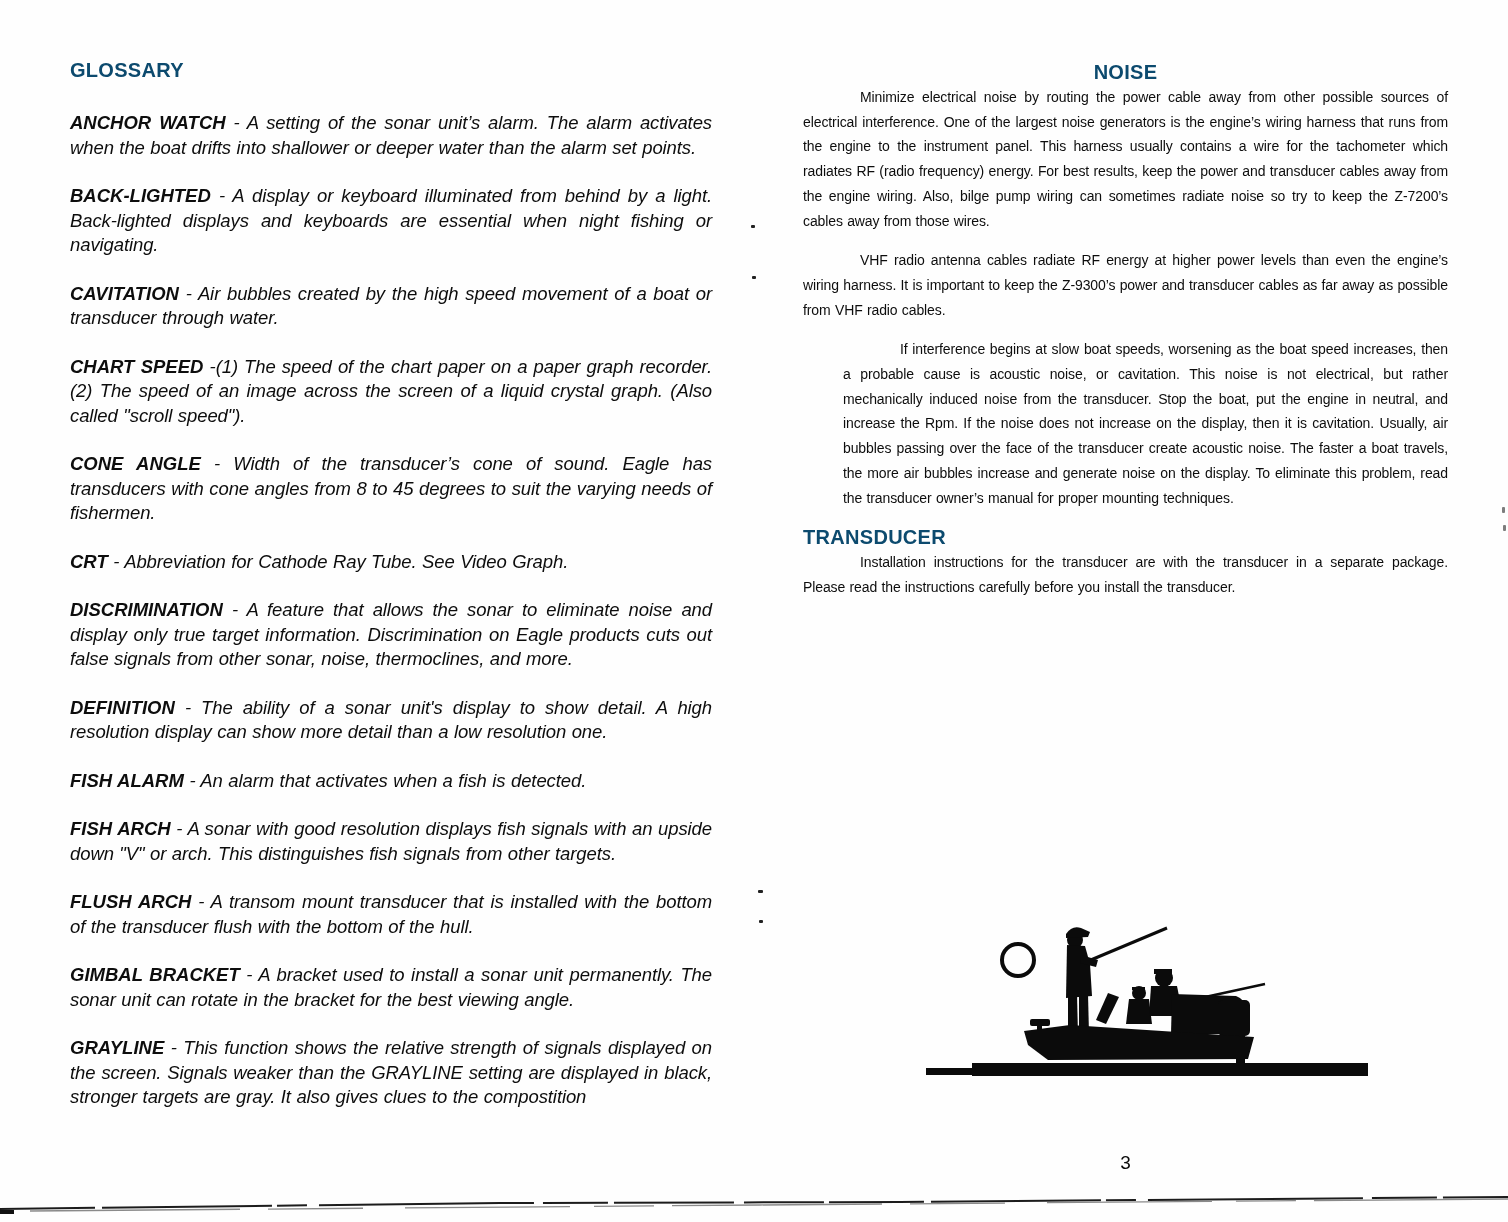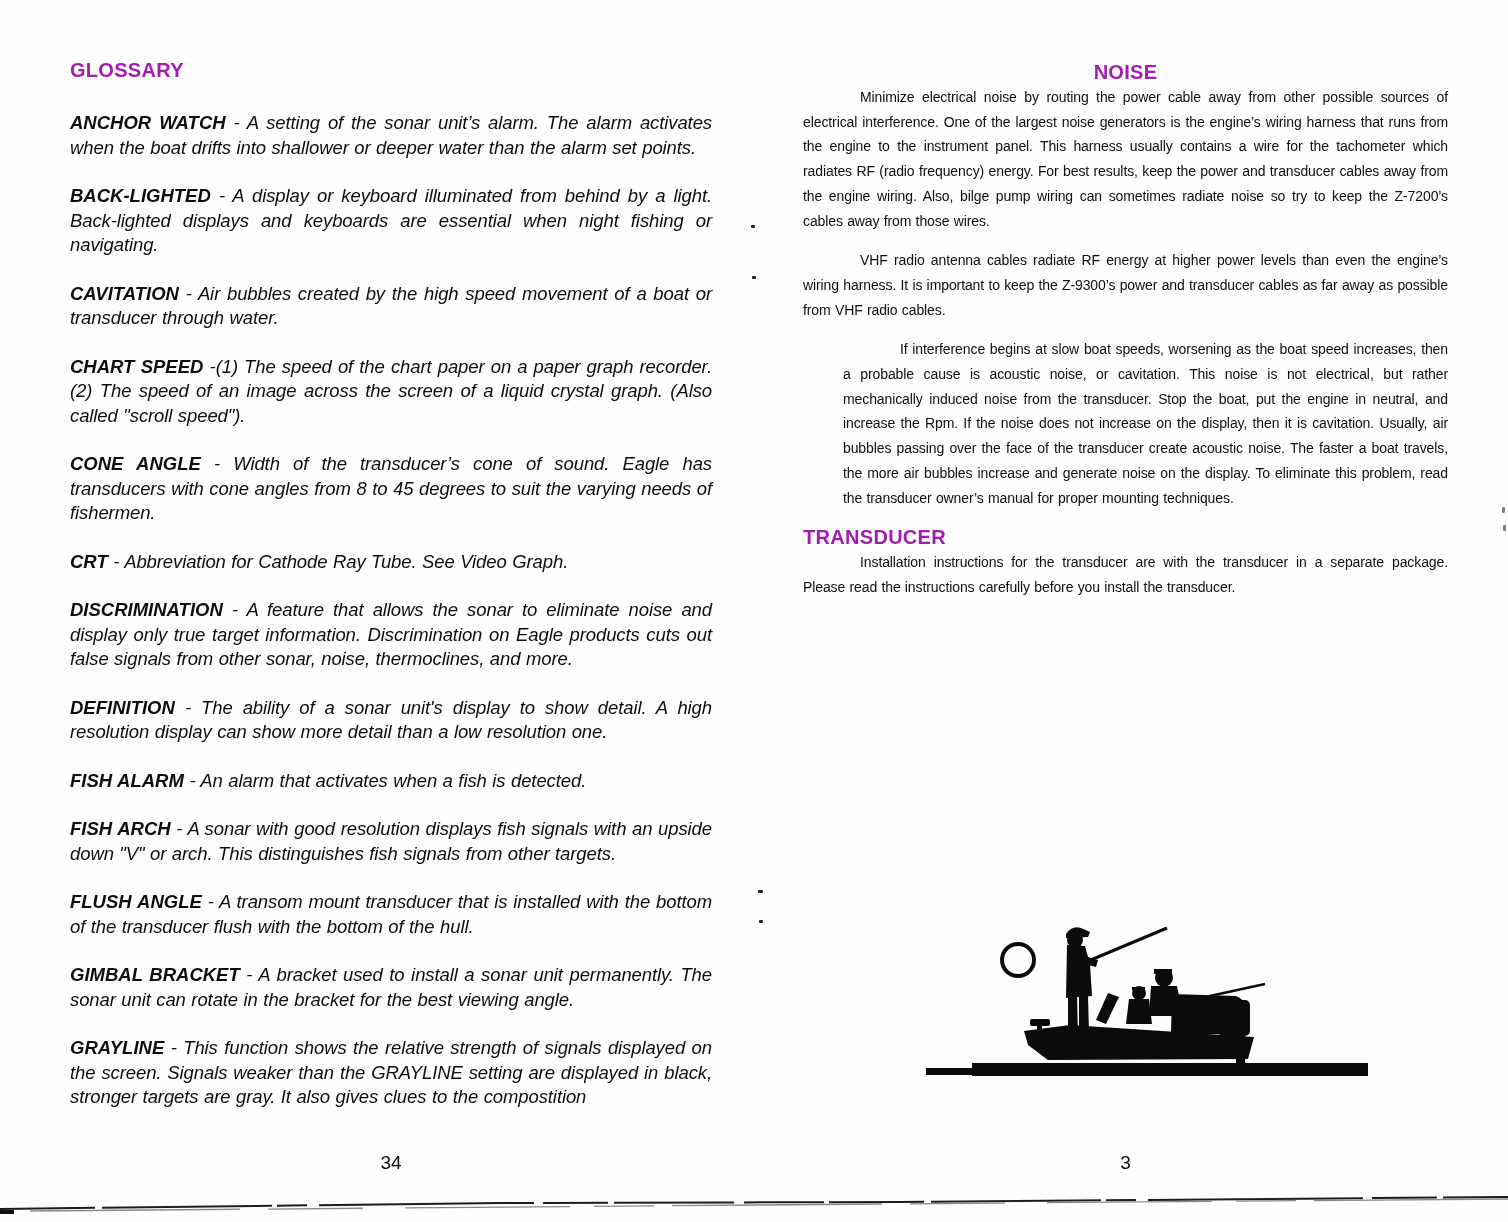--- a/index.html
+++ b/index.html
@@ -5,21 +5,21 @@
   html,body { margin:0; padding:0; background:#ffffff; }
   .sheet {
     position:relative; width:1508px; height:1222px; background:#fefefe;
     font-family:"Liberation Sans", sans-serif; color:#0d0d0d; overflow:hidden;
   }
   .col { position:absolute; }
   .col-left  { left:70px;  top:58px; width:642px; }
   .col-right { left:803px; top:60px; width:645px; }
   h2.head {
     margin:0; font-size:20px; font-weight:bold; letter-spacing:0.3px;
-    line-height:25px; color:#a21caf;
+    line-height:25px; color:#0c4a6e;
   }
   .col-left h2.head { margin-bottom:28px; }
   .head-noise { margin-bottom:23px;text-align:center; }
   .head-transducer { margin-top:48px; margin-bottom:28px; }
   .entry {
     margin:0 0 24px 0; font-size:18.5px; line-height:24.5px;
     text-align:justify; letter-spacing:-0.1px; word-spacing:0.5px;font-style:italic;
   }
   .entry b { font-weight:bold; letter-spacing:0; }
   .para {
@@ -49,21 +49,21 @@
     <p class="entry"><b>ANCHOR WATCH</b><span> - A setting of the sonar unit’s alarm. The alarm activates when the boat drifts into shallower or deeper water than the alarm set points.</span></p>
     <p class="entry"><b>BACK-LIGHTED</b><span> - A display or keyboard illuminated from behind by a light. Back-lighted displays and keyboards are essential when night fishing or navigating.</span></p>
     <p class="entry"><b>CAVITATION</b><span> - Air bubbles created by the high speed movement of a boat or transducer through water.</span></p>
     <p class="entry"><b>CHART SPEED</b><span> -(1) The speed of the chart paper on a paper graph recorder. (2) The speed of an image across the screen of a liquid crystal graph. (Also called "scroll speed").</span></p>
     <p class="entry"><b>CONE ANGLE</b><span> - Width of the transducer’s cone of sound. Eagle has transducers with cone angles from 8 to 45 degrees to suit the varying needs of fishermen.</span></p>
     <p class="entry"><b>CRT</b><span> - Abbreviation for Cathode Ray Tube. See Video Graph.</span></p>
     <p class="entry"><b>DISCRIMINATION</b><span> - A feature that allows the sonar to eliminate noise and display only true target information. Discrimination on Eagle products cuts out false signals from other sonar, noise, thermoclines, and more.</span></p>
     <p class="entry"><b>DEFINITION</b><span> - The ability of a sonar unit's display to show detail. A high resolution display can show more detail than a low resolution one.</span></p>
     <p class="entry"><b>FISH ALARM</b><span> - An alarm that activates when a fish is detected.</span></p>
     <p class="entry"><b>FISH ARCH</b><span> - A sonar with good resolution displays fish signals with an upside down "V" or arch. This distinguishes fish signals from other targets.</span></p>
-    <p class="entry"><b>FLUSH ANGLE</b><span> - A transom mount transducer that is installed with the bottom of the transducer flush with the bottom of the hull.</span></p>
+    <p class="entry"><b>FLUSH ARCH</b><span> - A transom mount transducer that is installed with the bottom of the transducer flush with the bottom of the hull.</span></p>
     <p class="entry"><b>GIMBAL BRACKET</b><span> - A bracket used to install a sonar unit permanently. The sonar unit can rotate in the bracket for the best viewing angle.</span></p>
     <p class="entry"><b>GRAYLINE</b><span> - This function shows the relative strength of signals displayed on the screen.  Signals weaker than the GRAYLINE setting are displayed in black, stronger targets are gray.  It also gives clues to the compostition</span></p>
   </section>
 
   <section class="col col-right">
     <h2 class="head head-noise">NOISE</h2>
     <p class="para">Minimize electrical noise by routing the power cable away from other possible sources of electrical interference.  One of the largest noise generators is the engine’s wiring harness that runs from the engine to the instrument panel.  This harness usually contains a wire for the tachometer which radiates RF (radio frequency) energy.  For best results, keep the power and transducer cables away from the engine wiring.  Also, bilge pump wiring can sometimes radiate noise so try to keep the Z-7200’s cables away from those wires.</p>
     <p class="para">VHF radio antenna cables radiate RF energy at higher power levels than even the engine’s wiring harness.  It is important to keep the Z-9300’s power and transducer cables as far away as possible from VHF radio cables.</p>
     <p class="para gap-top">If interference begins at slow boat speeds, worsening as the boat speed increases, then a probable cause is acoustic noise, or cavitation. This noise is not electrical, but rather mechanically induced noise from the transducer.  Stop the boat, put the engine in neutral, and increase the Rpm.  If the noise does not increase on the display, then it is cavitation. Usually, air bubbles passing over the face of the transducer create acoustic noise. The faster a boat travels, the more air bubbles increase and generate noise on the display.  To eliminate this problem, read the transducer owner’s manual for proper mounting techniques.</p>
     <h2 class="head head-transducer">TRANSDUCER</h2>
@@ -101,21 +101,20 @@
 
       <path d="M104,133 L150,127 L334,139 L328,161 L128,162 L108,147 Z"></path>
       <rect x="110" y="121" width="20" height="7" rx="2"></rect>
       <rect x="117" y="127" width="5" height="12"></rect>
 
       <rect x="6" y="170" width="108" height="7"></rect>
       <rect x="52" y="165" width="396" height="13"></rect>
     </g>
   </svg>
 
-  <div class="pageno pageno-left">34</div>
   <div class="pageno pageno-right">3</div>
 
   <svg class="bottom-line" viewBox="0 0 1508 26" preserveAspectRatio="none" xmlns="http://www.w3.org/2000/svg">
     <rect x="0" y="18" width="14" height="4" fill="#111"></rect>
     <path d="M0,17 L500,11 L900,10 L1508,5" fill="none" stroke="#1c1c1c" stroke-width="2" stroke-dasharray="95 7 170 5 30 12 215 9 65 6 120 10 80 5"></path>
     <path d="M30,19 L760,13 L1508,7" fill="none" stroke="#8a8a8a" stroke-width="1.3" stroke-dasharray="210 28 95 42 165 24 60 18"></path>
   </svg>
 
   <div class="speck" style="left:751px; top:225px; width:4px; height:3px;"></div>
   <div class="speck" style="left:752px; top:276px; width:4px; height:3px;"></div>

